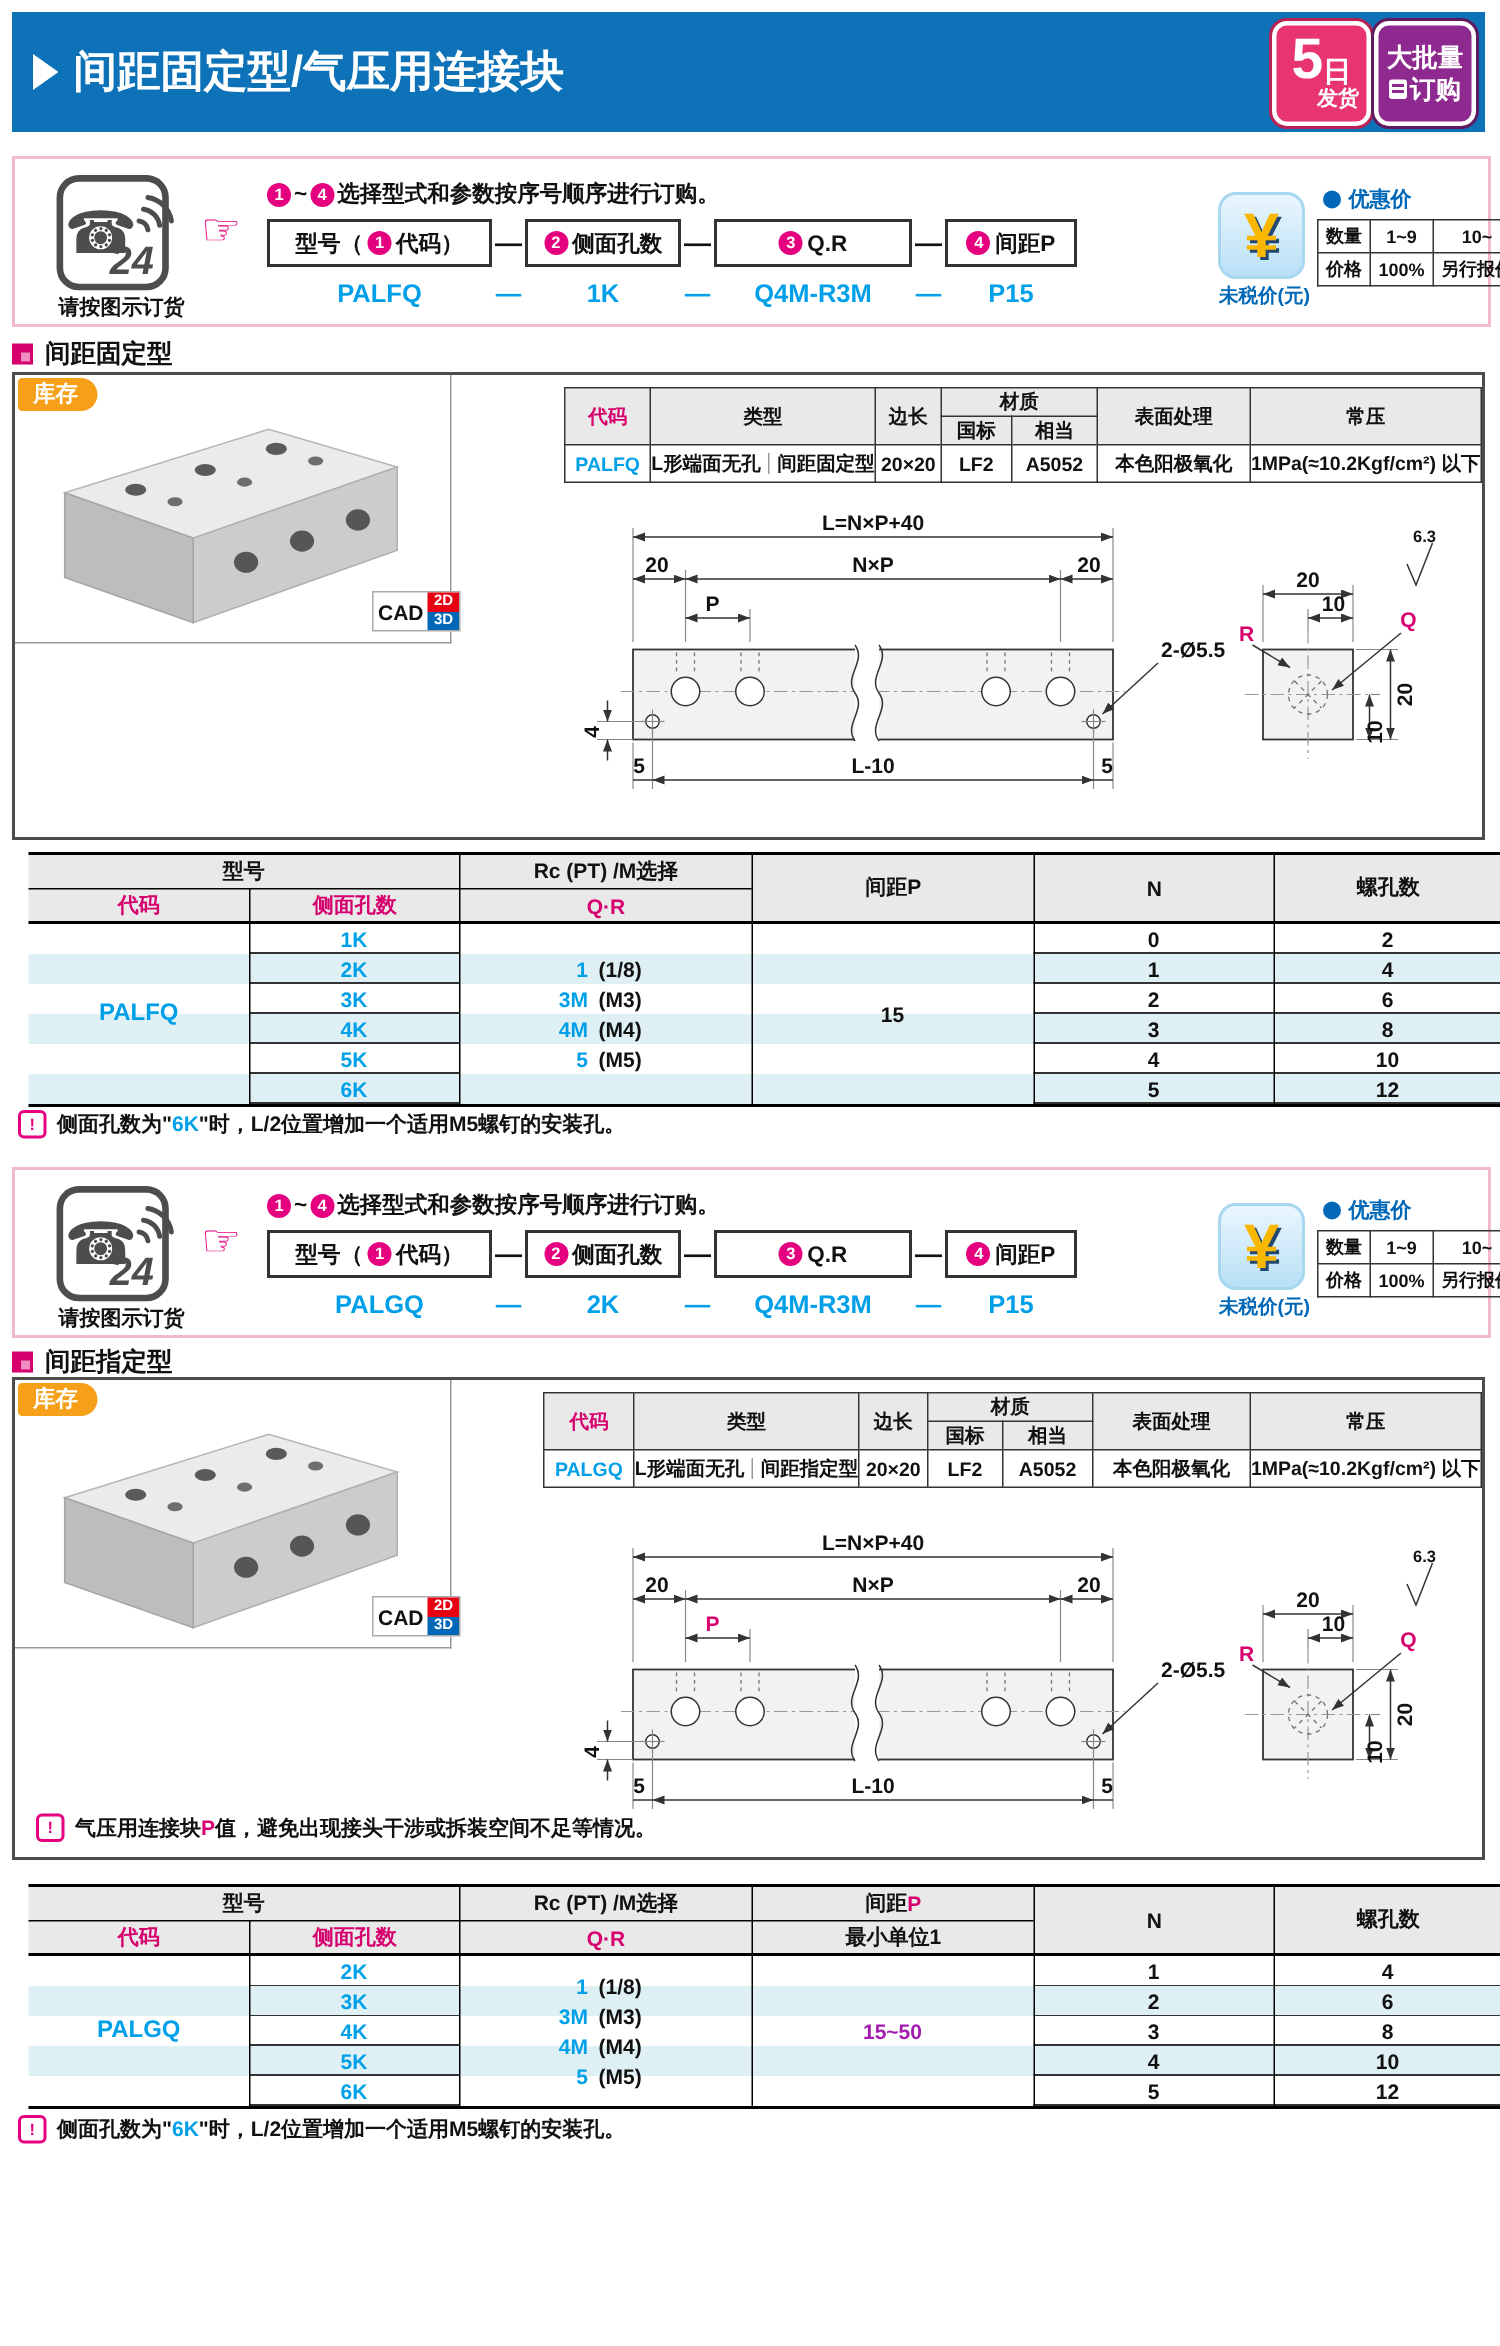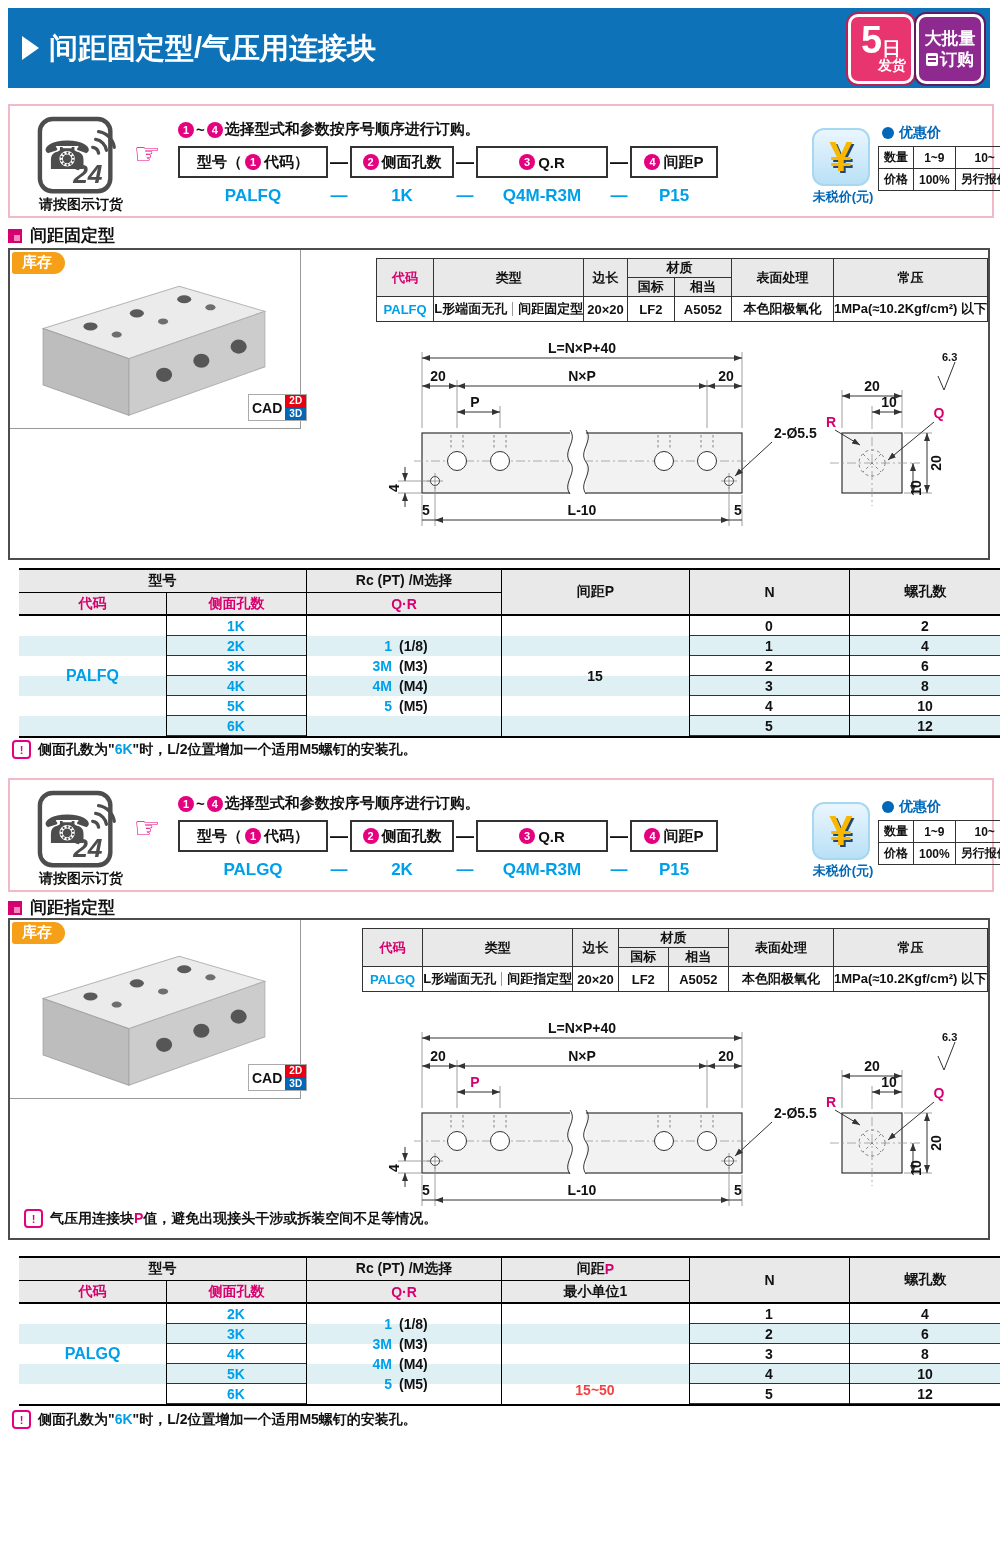--- a/index.html
+++ b/index.html
@@ -95,21 +95,21 @@
   .rowlines{position:absolute;top:0;height:100%;background:repeating-linear-gradient(to bottom,transparent 0 19px,#333 19px 20px);}
   .cell{position:absolute;display:flex;align-items:center;justify-content:center;font-size:14px;font-weight:bold;height:20px;}
   .cell-code{position:absolute;left:0;top:0;width:147px;height:100%;display:flex;align-items:center;justify-content:center;color:#00a0e9;font-weight:bold;font-size:16px;}
   .holes{left:147px;width:140px;color:#00a0e9;}
   .ncol{left:670px;width:160px;} .scol{left:830px;width:152px;}
   .cell-qr{position:absolute;left:287px;top:0;width:195px;height:100%;display:flex;flex-direction:column;justify-content:center;}
   .qr-line{display:flex;justify-content:center;gap:7px;line-height:20px;font-size:14px;font-weight:bold;}
   .qr-a{color:#00a0e9;min-width:26px;text-align:right;}
   .qr-b{min-width:42px;text-align:left;}
   .cell-pitch{position:absolute;left:482px;top:0;width:188px;height:100%;display:flex;align-items:center;justify-content:center;font-size:14px;font-weight:bold;}
-  #mt2 .cell-pitch{color:#ef4444;margin-top:36px;}
+  #mt2 .cell-pitch{color:#a21caf;}
 </style>
 </head>
 <body>
 
 <div id="hdr">
   <div class="hdr-arrow"></div>
   <div class="hdr-sub">
     <span class="hdr-sub1">间距固定型/气压用连接块</span>
   </div>
   <div class="badge-day">

